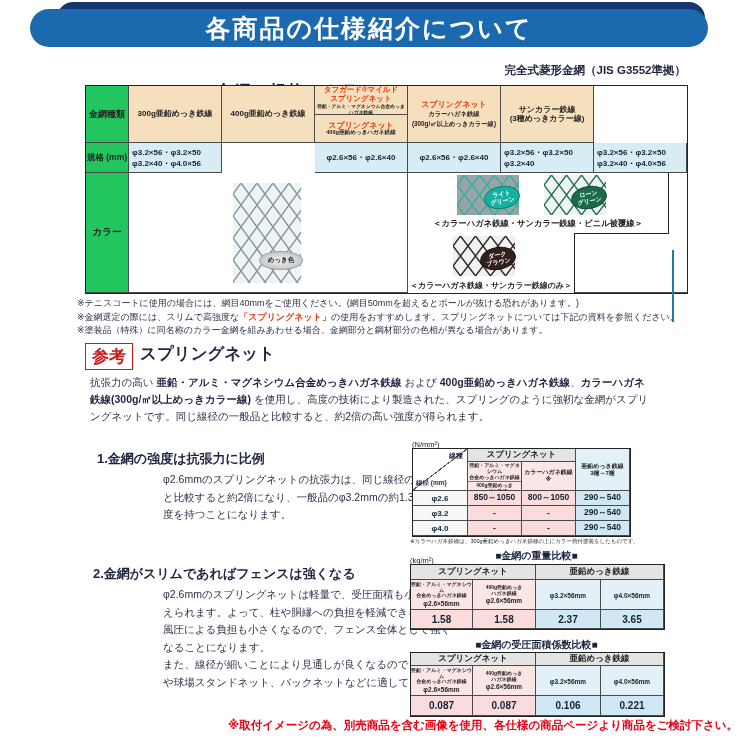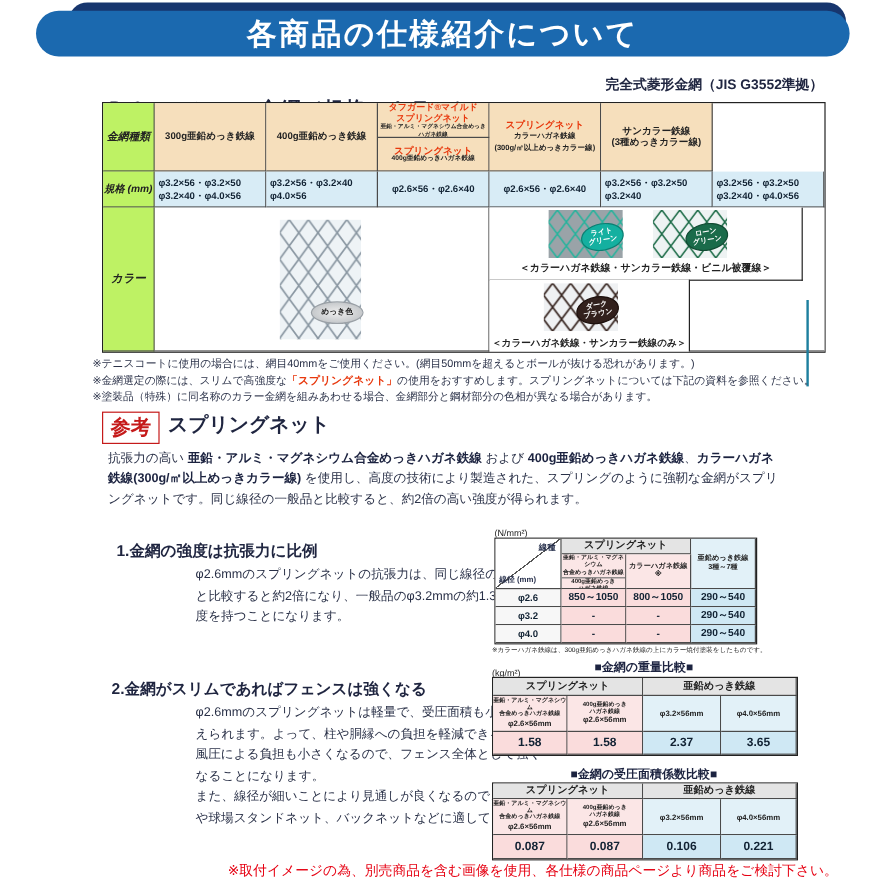--- a/index.html
+++ b/index.html
@@ -18,21 +18,21 @@
   .page-title{left:88px;top:56px;font-size:17px;font-weight:bold;color:#1f2540;letter-spacing:1px;margin-top:24px;}
   .page-subtitle{left:420px;top:63px;width:266px;text-align:right;font-size:11.5px;font-weight:bold;color:#1f2540;}
 
   
   .spec-table{left:85px;top:85px;display:grid;border:1.5px solid #222;background:#fff;
               grid-template-columns:43px 93px 93px 93px 93px 93px 93px;
               grid-template-rows:29px 28px 30px 120px;}
   .cell{border-right:1px solid #4a4a4a;border-bottom:1px solid #4a4a4a;
         display:flex;flex-direction:column;align-items:center;justify-content:center;
         text-align:center;overflow:visible;}
-  .rowhead{background:#bef264;font-weight:bold;font-size:9px;color:#222;font-style:italic;}
+  .rowhead{background:#22c55e;font-weight:bold;font-size:9px;color:#222;}
   .beige{background:#f6dfbc;}
   .bluecell{background:#d8ecf6;}
   .coltitle{font-size:7.5px;font-weight:bold;color:#222;line-height:9.5px;}
   .red{color:#e8380d;}
   .tiny{font-size:4.8px;line-height:5.6px;font-weight:bold;color:#222;}
   .specval{font-size:8px;font-weight:bold;color:#123;line-height:11px;text-align:left;}
   .colorcell{background:#fff;position:relative;padding:0;display:block;}
 
   
   .mesh{position:absolute;}
@@ -75,22 +75,22 @@
   .mval2{font-size:10px;font-weight:bold;color:#123;}
   .mdia{font-size:8px;font-weight:bold;color:#123;}
   .mname{font-size:5px;line-height:5.8px;font-weight:bold;color:#222;}
   .msize{font-size:6.5px;font-weight:bold;color:#222;margin-top:1px;}
   .diag{background-image:linear-gradient(to bottom right,transparent 49.2%,#555 49.2%,#555 50.8%,transparent 50.8%);
         position:relative;}
   .diag .top{position:absolute;top:2px;right:4px;font-size:7px;font-weight:bold;}
   .diag .bot{position:absolute;bottom:2px;left:3px;font-size:6.5px;font-weight:bold;}
   .tfoot{font-size:5.5px;color:#222;}
 
-  .footer-note{left:150px;top:718px;width:588px;text-align:center;font-size:11.5px;
-               font-weight:normal;color:#e60012;}
+  .footer-note{left:150px;top:718px;width:588px;text-align:right;font-size:11.5px;
+               font-weight:bold;color:#e60012;}
 </style>
 </head>
 <body>
 
 <div id="stage">
 
   <div class="abs banner-navy"></div>
   <div class="abs banner-pill">
     <span data-bind="banner.title">各商品の仕様紹介について</span>
   </div>
@@ -119,22 +119,20 @@
       <span class="coltitle" style="font-size:6.3px" data-bind="spec_table.columns.3.title_sub">カラーハガネ鉄線
 (300g/㎡以上めっきカラー線)</span>
     </div>
 
     <div class="cell beige coltitle" style="grid-area:1/6/3/7;font-size:8px" data-bind="spec_table.columns.4.title">サンカラー鉄線
 (3種めっきカラー線)</div>
 
     <div class="cell rowhead" style="grid-area:3/1/4/2;font-size:8.5px" data-bind="spec_table.row_headers.1">規格 (mm)</div>
     <div class="cell bluecell specval" style="grid-area:3/2/4/3;align-items:flex-start;padding-left:3px" data-bind="spec_table.columns.0.specs">φ3.2×56・φ3.2×50
 φ3.2×40・φ4.0×56</div>
-    <div class="cell bluecell specval" style="grid-area:3/3/4/4;align-items:flex-start;padding-left:3px" data-bind="spec_table.columns.1.specs">φ3.2×56・φ3.2×40
-φ4.0×56</div>
     <div class="cell bluecell specval" style="grid-area:3/4/4/5" data-bind="spec_table.columns.2.specs">φ2.6×56・φ2.6×40</div>
     <div class="cell bluecell specval" style="grid-area:3/5/4/6" data-bind="spec_table.columns.3.specs">φ2.6×56・φ2.6×40</div>
     <div class="cell bluecell specval" style="grid-area:3/6/4/7;align-items:flex-start;padding-left:3px" data-bind="spec_table.columns.4.specs">φ3.2×56・φ3.2×50
 φ3.2×40</div>
     <div class="cell bluecell specval" style="grid-area:3/7/4/8;align-items:flex-start;padding-left:3px" data-bind="spec_table.columns.5.specs">φ3.2×56・φ3.2×50
 φ3.2×40・φ4.0×56</div>
 
     <div class="cell rowhead" style="grid-area:4/1/5/2;font-size:9.5px" data-bind="spec_table.row_headers.2">カラー</div>
 
     <div class="cell colorcell" style="grid-area:4/2/5/5">

